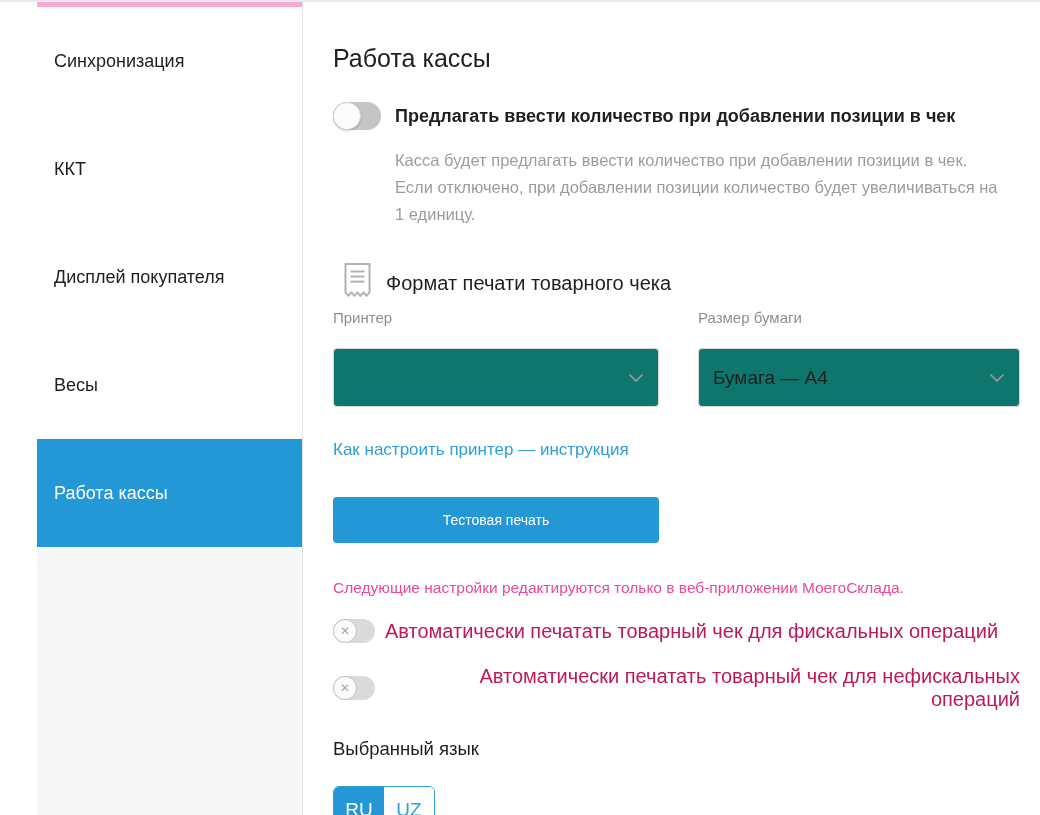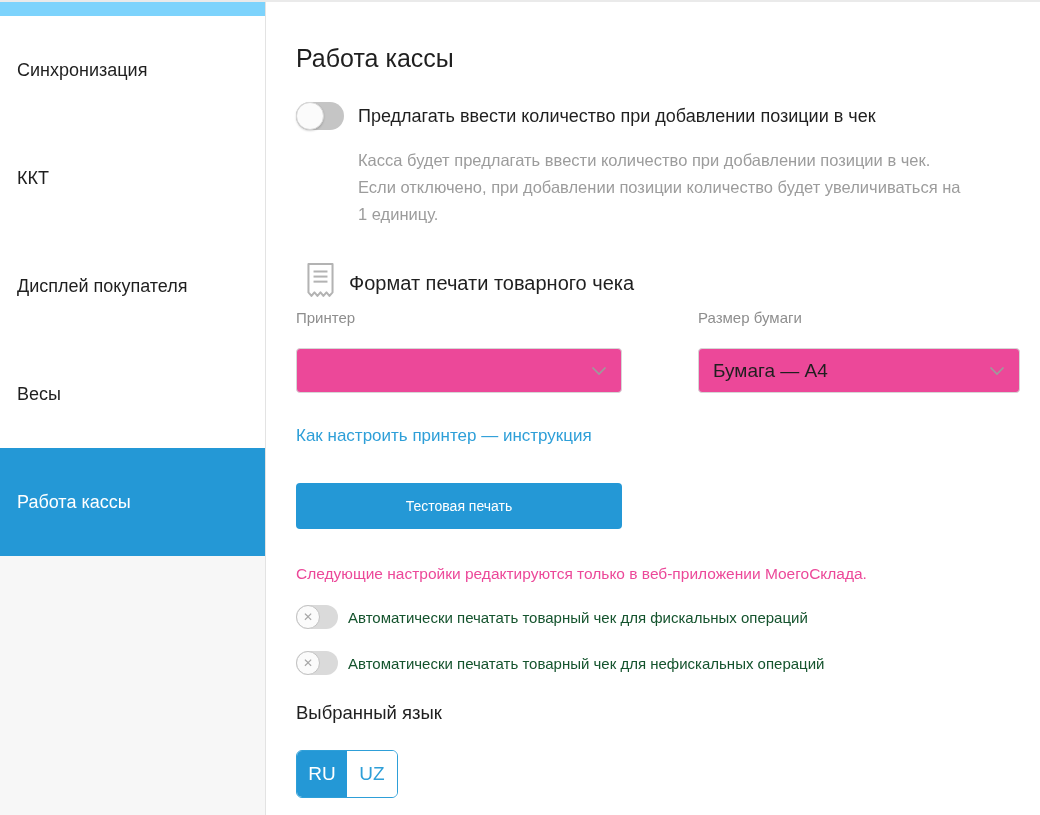--- a/index.html
+++ b/index.html
@@ -14,22 +14,23 @@
     width: 1040px; height: 815px;
     display: flex;
     border-top: 2px solid #eaeaea;
   }
 
   
   .sidebar {
     width: 266px; min-width: 266px;
     border-right: 1px solid #e3e3e3;
     display: flex; flex-direction: column;
-    background: #7dd3fc;
-    padding-top: 14px;
+    background: #f9a8d4;
+    padding-top: 5px;
+    margin-left: 37px;
   }
   .sidebar-item {
     height: 108px;
     display: flex; align-items: center;
     padding-left: 17px;
     font-size: 18px;
     color: #1f1f1f;
     cursor: pointer;
     background: #fff;
   }
@@ -67,20 +68,21 @@
     width: 28px; height: 28px;
     background: #fbfbfb;
     border: 1px solid #d8d8d8;
     border-radius: 50%;
     box-shadow: 0 1px 2px rgba(0,0,0,0.18);
   }
   .toggle-label {
     margin-left: 14px;
     font-size: 18px;
     color: #1f1f1f;
+    font-weight: bold;
   }
   .toggle-desc {
     margin: 17px 0 0 62px;
     max-width: 605px;
     font-size: 16.5px;
     line-height: 27px;
     color: #9c9c9c;
   }
 
   
@@ -104,24 +106,24 @@
     justify-content: space-between;
   }
   .form-col-1 { width: 326px; }
   .form-col-2 { width: 322px; }
   .field-label {
     font-size: 15px;
     color: #8e8e8e;
     margin-bottom: 22px;
   }
   .select-box {
-    height: 45px;
+    height: 59px;
     border: 1px solid #d6d6d6;
     border-radius: 4px;
-    background: #ec4899;
+    background: #0f766e;
     display: flex; align-items: center;
     padding: 4px 14px;
     cursor: pointer;
   }
   .select-value {
     flex: 1;
     font-size: 19px;
     color: #1f1f1f;
     white-space: nowrap; overflow: hidden;
   }
@@ -168,22 +170,23 @@
     width: 24px; height: 24px;
     background: #fbfbfb;
     border: 1px solid #c2c2c2;
     border-radius: 50%;
     display: flex; align-items: center; justify-content: center;
     font-size: 12px;
     color: #a6a6a6;
   }
   .toggle-sm-label {
     margin-left: 10px;
-    font-size: 15px;
-    color: #14532d;
+    font-size: 20px;
+    color: #be185d;
+    text-align: right;
   }
 
   
   .language-label {
     margin-top: 27px;
     font-size: 18.5px;
     color: #1f1f1f;
   }
   .segmented {
     margin-top: 26px;

